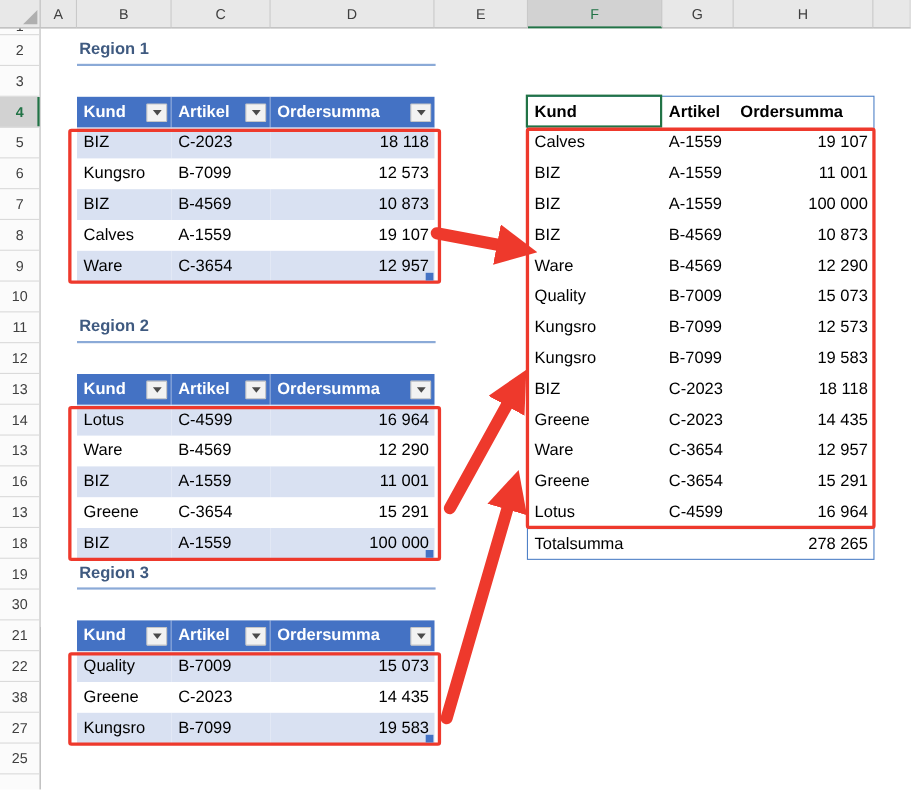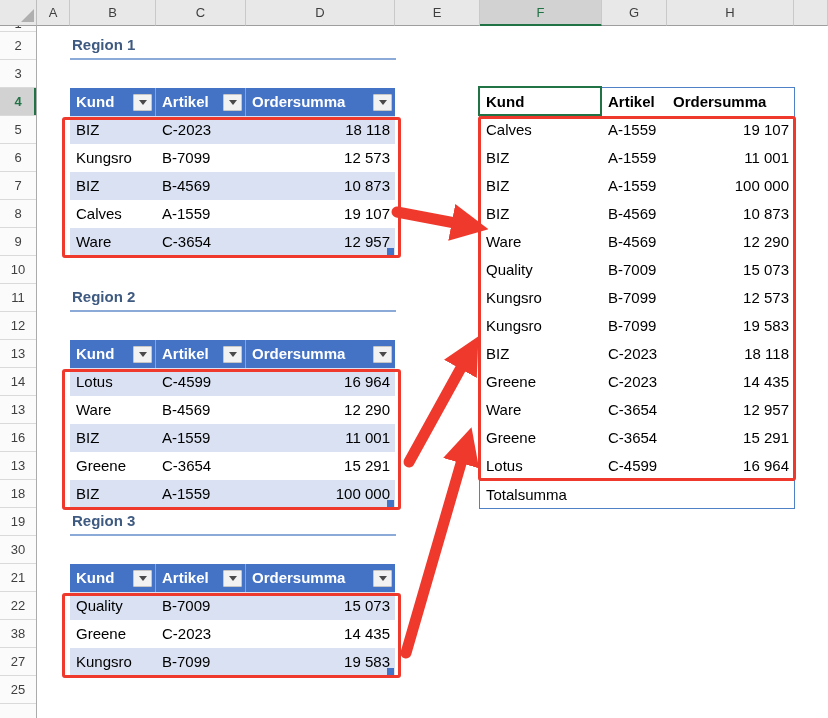--- a/index.html
+++ b/index.html
@@ -313,20 +313,21 @@
             <div class="cell num" style="width: 127px;">15 291</div>
           </div>
           <div class="trow">
             <div class="cell" style="width: 122px;">Lotus</div>
             <div class="cell" style="width: 65px;">C-4599</div>
             <div class="cell num" style="width: 127px;">16 964</div>
           </div>
         </div>
       <div class="trow totalrow">
         <div class="cell" style="width:187px;font-weight:normal">Totalsumma</div>
+        <div class="cell num" style="width:127px">278 265</div>
       </div>
     </div>
 
     <div class="activecell"></div>
 
     <div class="redbox" style="left:25px;top:91px;width:339px;height:141px"></div>
     <div class="redbox" style="left:25px;top:343px;width:339px;height:141px"></div>
     <div class="redbox" style="left:25px;top:567px;width:339px;height:85px"></div>
     <div class="redbox" style="left:441px;top:90px;width:318px;height:365px"></div>
 

